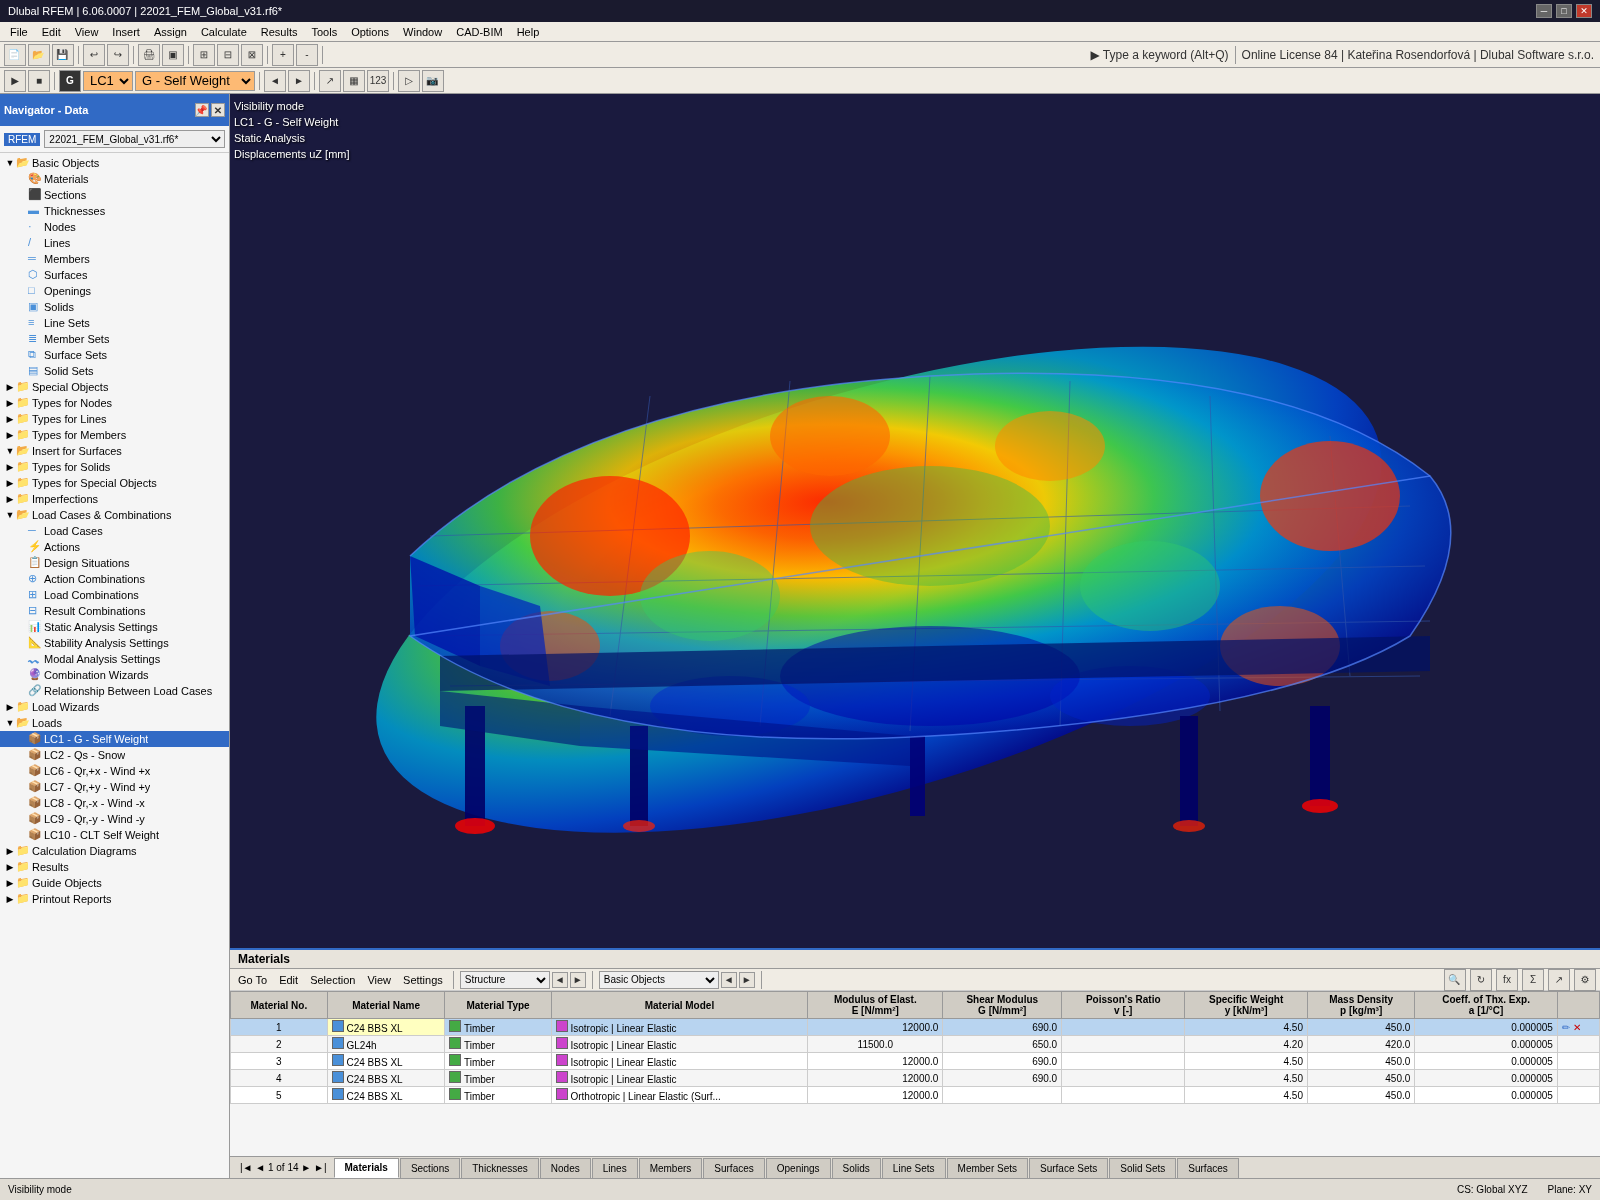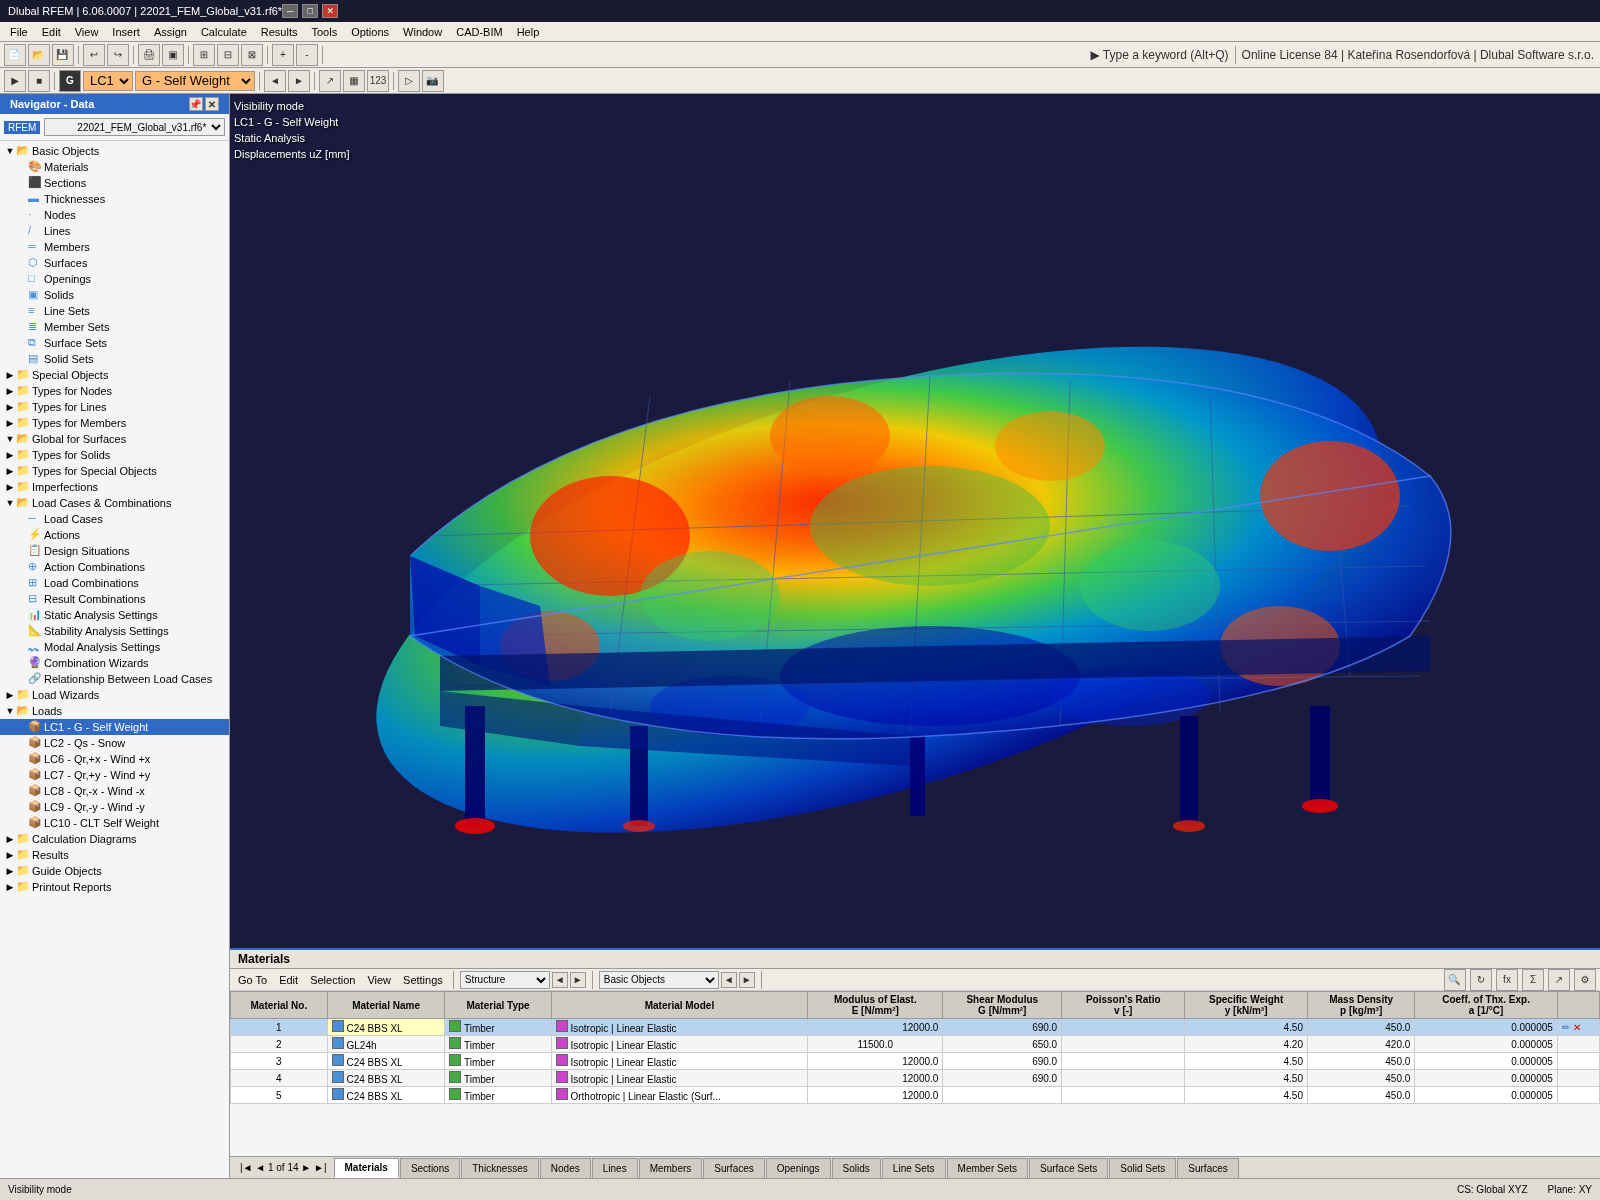--- a/index.html
+++ b/index.html
@@ -6,21 +6,21 @@
     body { font-family: 'Segoe UI', Tahoma, Arial, sans-serif; font-size: 11px; background: #d4d0c8; overflow: hidden; width: 1600px; height: 1200px; }
 
     
     #titlebar {
       background: #1a1a2e;
       color: #fff;
       height: 22px;
       display: flex;
       align-items: center;
       padding: 0 8px;
-      justify-content: flex-start;
+      justify-content: space-between;
     }
     #titlebar .win-controls { display: flex; gap: 4px; }
     #titlebar .win-btn { width: 16px; height: 14px; background: #666; border: 1px solid #888; cursor: pointer; font-size: 9px; display: flex; align-items: center; justify-content: center; color: #fff; }
     #titlebar .win-btn.close { background: #c0392b; }
 
     
     #menubar {
       background: #f0ece4;
       height: 20px;
       display: flex;
@@ -68,27 +68,27 @@
       background: #f5f5f5;
       border-right: 1px solid #999;
       display: flex;
       flex-direction: column;
       height: 100%;
       overflow: hidden;
     }
     #nav-header {
       background: #316ac5;
       color: #fff;
-      padding: 2px 10px;
+      padding: 2px 4px;
       font-size: 11px;
       font-weight: bold;
       display: flex;
       align-items: center;
       justify-content: space-between;
-      height: 20px;
+      height: 32px;
     }
     #nav-tree {
       flex: 1;
       overflow-y: auto;
       padding: 2px 0;
     }
     .tree-item {
       display: flex;
       align-items: center;
       padding: 1px 0;
@@ -106,21 +106,20 @@
     
     #rfem-combo {
       padding: 2px 4px;
       border-bottom: 1px solid #ccc;
     }
     #rfem-combo select {
       width: 100%;
       font-size: 10px;
       height: 18px;
       border: 1px solid #999;
-      padding-left: 28px;
     }
 
     
     #viewport {
       flex: 1;
       position: relative;
       background: #1a1a3e;
       overflow: hidden;
     }
     #viewport-info {
@@ -494,21 +493,21 @@
         <div class="tree-item">
           <span class="tree-indent" style="width: 4px;"></span>
           <span class="tree-toggle">▶</span>
           <span class="tree-icon" style="font-size: 11px; color: rgb(244, 164, 96);">📁</span>
           <span class="tree-label">Types for Members</span>
         </div>
         <div class="tree-item">
           <span class="tree-indent" style="width: 4px;"></span>
           <span class="tree-toggle">▼</span>
           <span class="tree-icon" style="font-size: 11px; color: rgb(244, 164, 96);">📂</span>
-          <span class="tree-label">Global for Surfaces</span>
+          <span class="tree-label">Insert for Surfaces</span>
         </div>
         <div class="tree-item">
           <span class="tree-indent" style="width: 4px;"></span>
           <span class="tree-toggle">▶</span>
           <span class="tree-icon" style="font-size: 11px; color: rgb(244, 164, 96);">📁</span>
           <span class="tree-label">Types for Solids</span>
         </div>
         <div class="tree-item">
           <span class="tree-indent" style="width: 4px;"></span>
           <span class="tree-toggle">▶</span>

